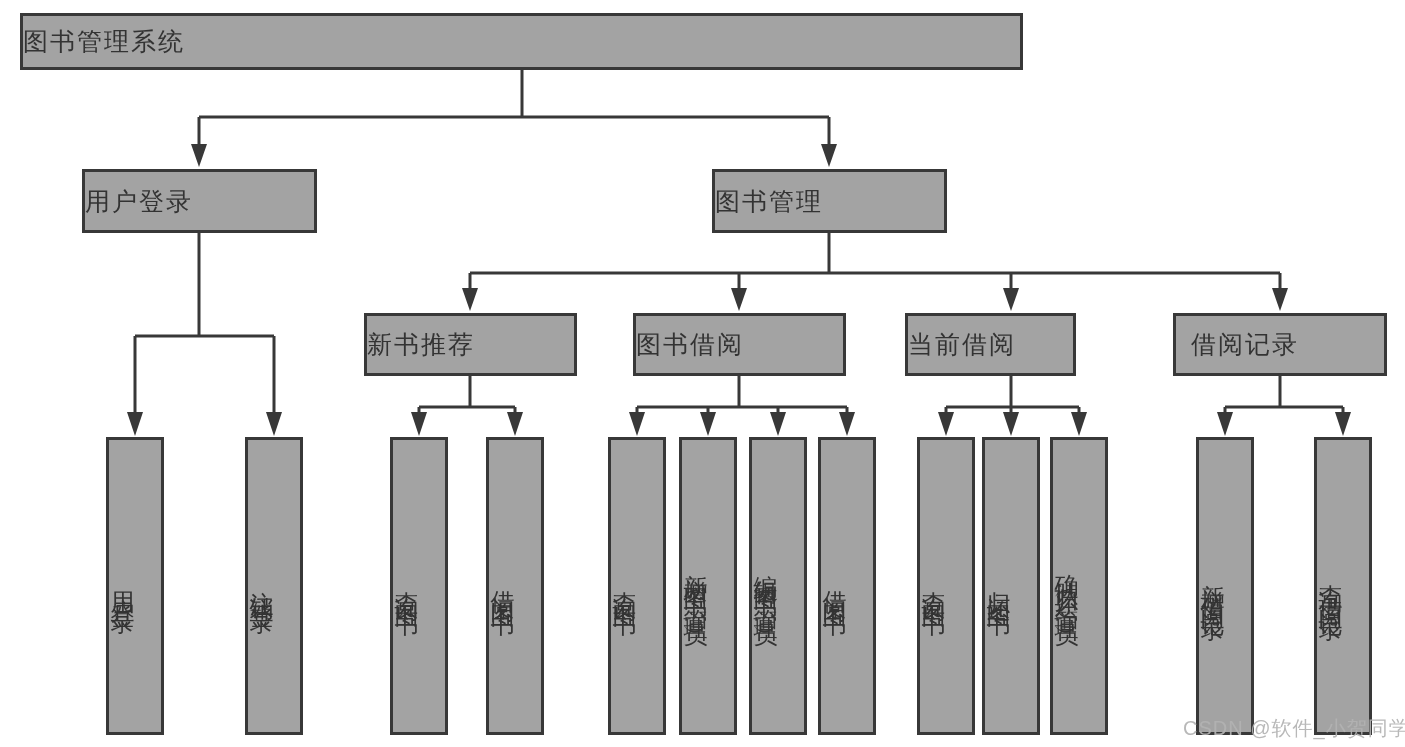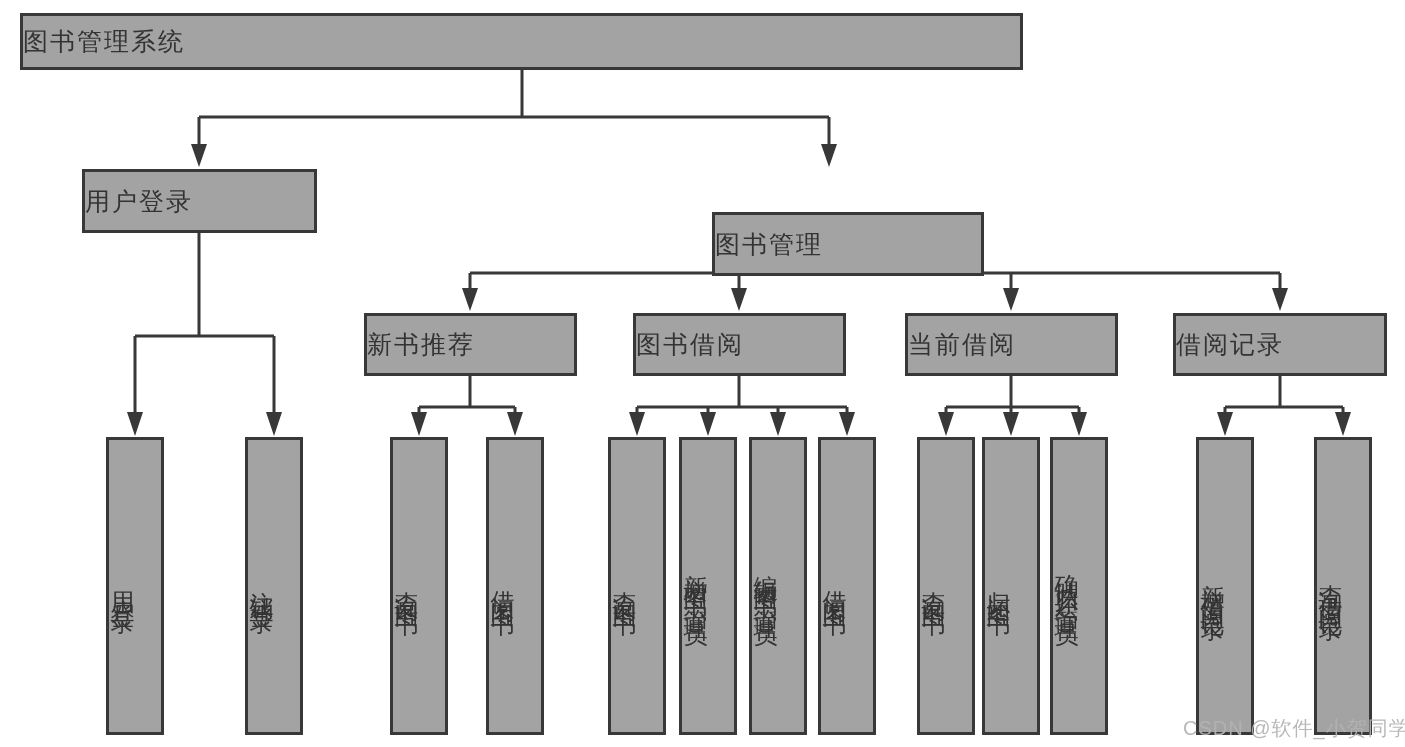--- a/index.html
+++ b/index.html
@@ -86,34 +86,34 @@
     </g>
   </svg>
 
   <div class="box" style="left:20px;top:13px;width:1003px;height:57px;">
     <span class="h-label">图书管理系统</span>
   </div>
 
   <div class="box" style="left:82px;top:169px;width:235px;height:64px;">
     <span class="h-label">用户登录</span>
   </div>
-  <div class="box" style="left:712px;top:169px;width:272px;height:64px;margin-top:43px;">
+  <div class="box" style="left:712px;top:169px;width:235px;height:64px;">
     <span class="h-label">图书管理</span>
   </div>
 
   <div class="box" style="left:633px;top:313px;width:213px;height:63px;">
     <span class="h-label">图书借阅</span>
   </div>
   <div class="box" style="left:364px;top:313px;width:213px;height:63px;">
     <span class="h-label">新书推荐</span>
   </div>
-  <div class="box" style="left:905px;top:313px;width:213px;height:63px;">
+  <div class="box" style="left:905px;top:313px;width:171px;height:63px;">
     <span class="h-label">当前借阅</span>
   </div>
-  <div class="box" style="left:1173px;top:313px;width:214px;height:63px;">
+  <div class="box" style="left:1173px;top:313px;width:214px;height:63px;padding-left:15px;">
     <span class="h-label">借阅记录</span>
   </div>
 
   <div class="box leaf" style="left:106px;top:437px;width:58px;height:298px;">
     <span class="v-label">用户登录</span>
   </div>
   <div class="box leaf" style="left:245px;top:437px;width:58px;height:298px;">
     <span class="v-label">注销登录</span>
   </div>
   <div class="box leaf" style="left:390px;top:437px;width:58px;height:298px;">

